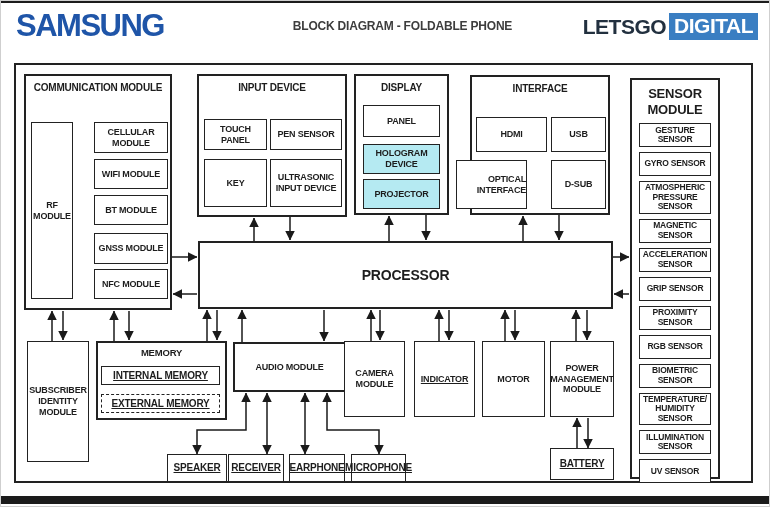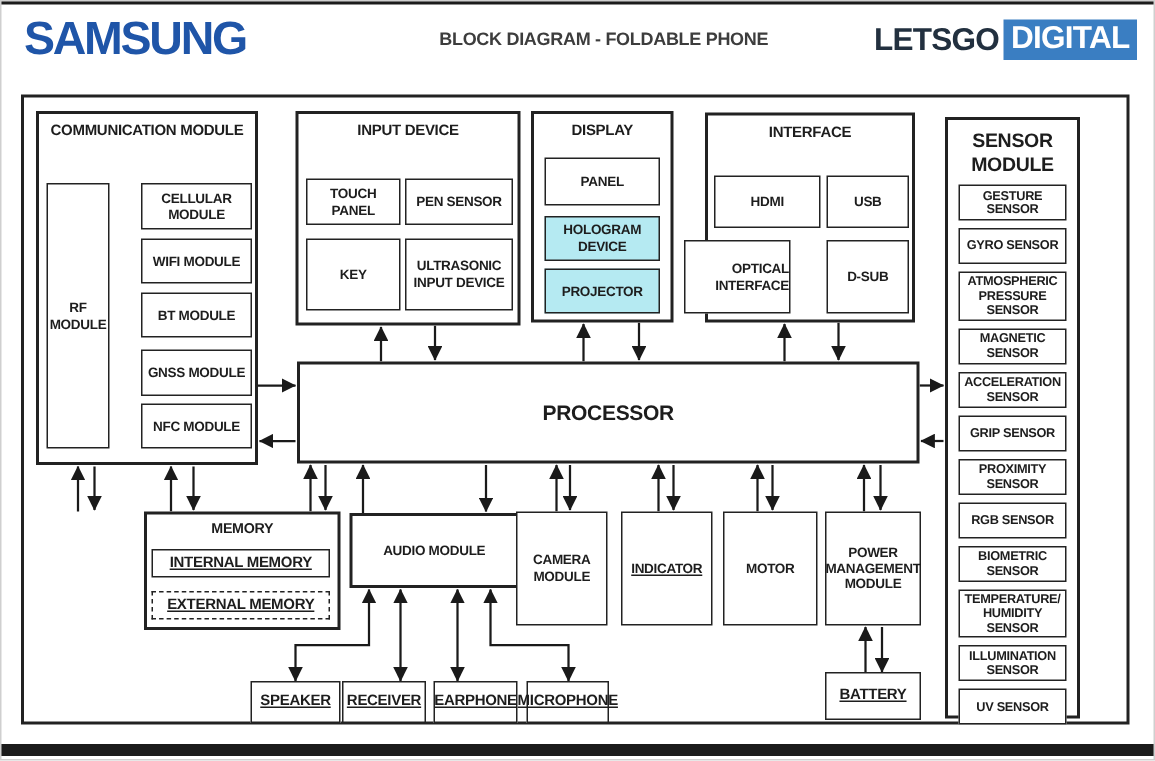--- a/index.html
+++ b/index.html
@@ -156,20 +156,21 @@
       <div class="box">RGB SENSOR</div>
       <div class="box">BIOMETRIC SENSOR</div>
       <div class="box">TEMPERATURE/ HUMIDITY SENSOR</div>
       <div class="box">ILLUMINATION SENSOR</div>
       <div class="box">UV SENSOR</div>
     </div>
   </div>
 
   <div class="box f10" style="left:182px;top:176px;width:415px;height:68px;border-width:2px;">PROCESSOR</div>
 
+  <div class="box f9" style="left:11px;top:276px;width:62px;height:121px;padding:0 4px;">SUBSCRIBER IDENTITY MODULE</div>
 
   <div class="box module" style="left:80px;top:276px;width:131px;height:79px;">
     <span class="mtitle" style="padding-top:4px;font-size:9.5px;">MEMORY</span>
   </div>
   <div class="box f85" style="left:85px;top:301px;width:119px;height:19px;">INTERNAL MEMORY</div>
   <div class="box f85 dashed" style="left:85px;top:329px;width:119px;height:19px;">EXTERNAL MEMORY</div>
 
   <div class="box f9" style="left:217px;top:277px;width:113px;height:50px;border-width:2px;">AUDIO MODULE</div>
   <div class="box f9" style="left:328px;top:276px;width:61px;height:76px;">CAMERA MODULE</div>
   <div class="box f9" style="left:398px;top:276px;width:61px;height:76px;text-decoration:underline;">INDICATOR</div>

